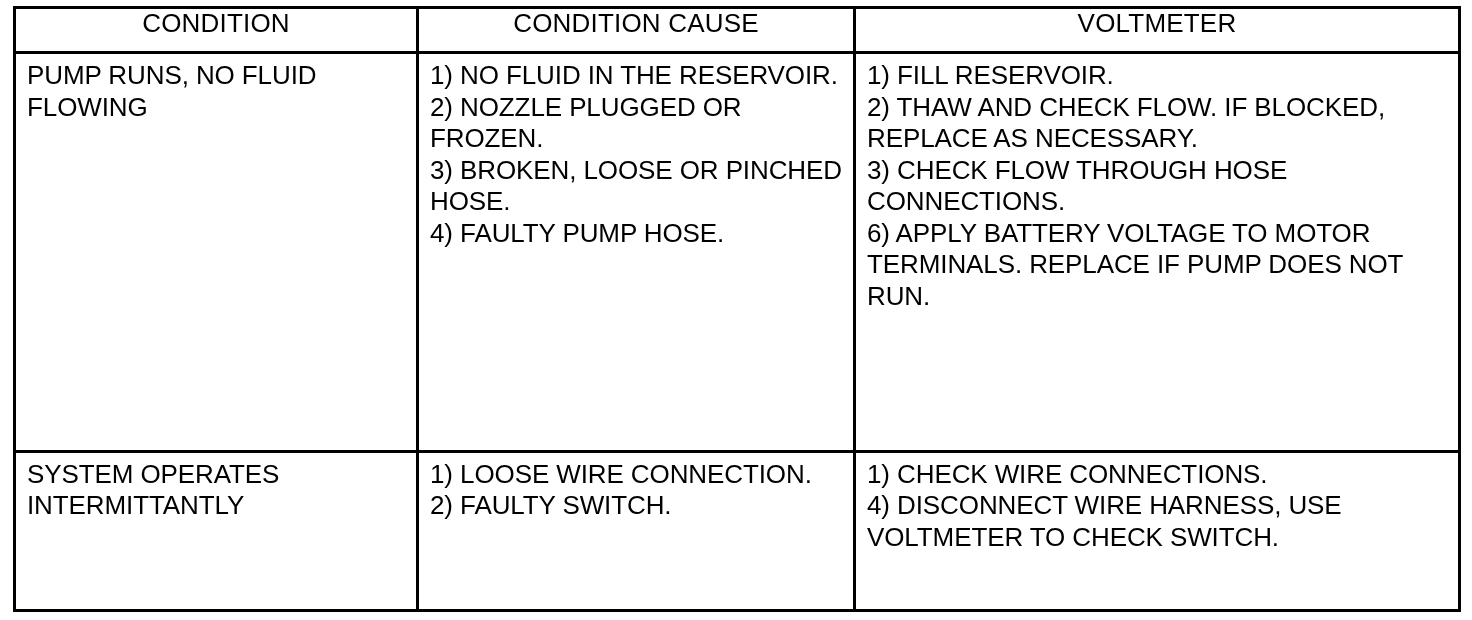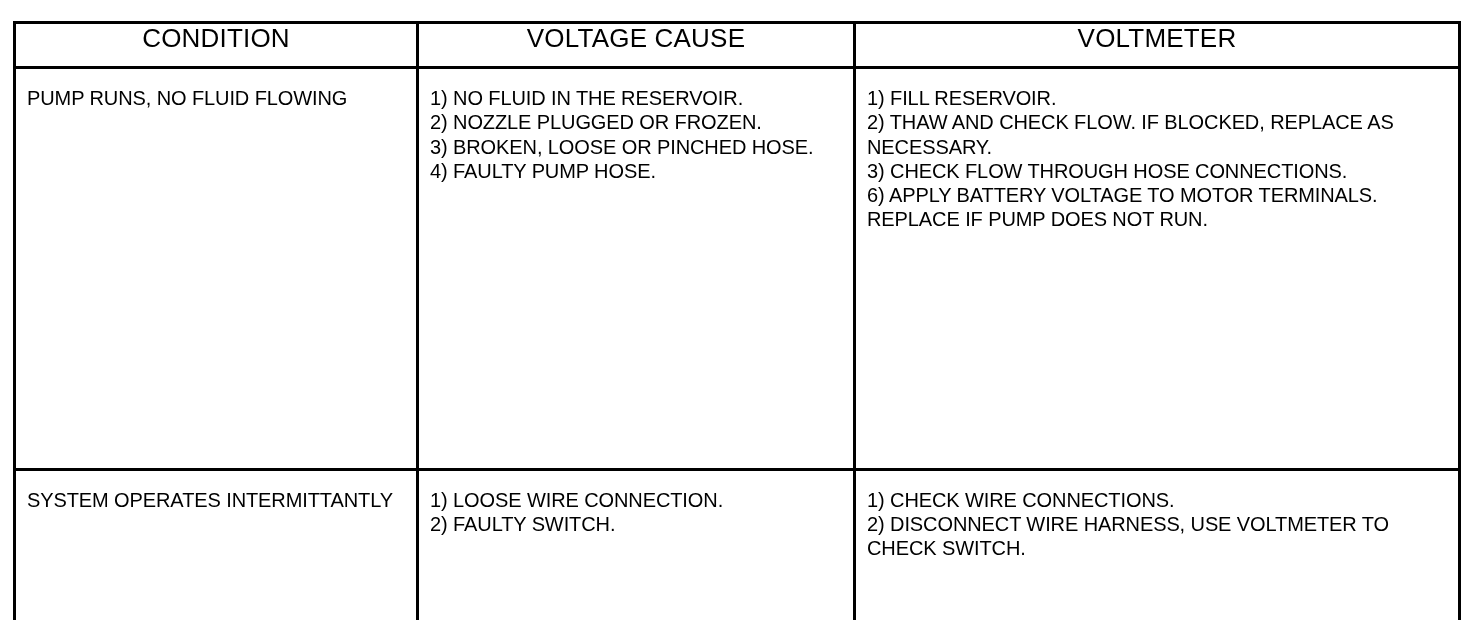--- a/index.html
+++ b/index.html
@@ -21,21 +21,21 @@
     position: relative;
     width: 1472px;
     height: 620px;
     background: #ffffff;
   }
 
   
   .table-wrap {
     position: absolute;
     left: 13px;
-    top: 21px;
+    top: 6px;
     width: 1445px;
     height: 543px;
   }
 
   table.troubleshoot {
     border-collapse: collapse;
     table-layout: fixed;
     width: 1445px;
     height: 606px;
     background: #ffffff;
@@ -59,22 +59,22 @@
     vertical-align: middle;
     text-align: center;
     font-weight: normal;
     font-size: 26px;
     letter-spacing: 0.2px;
     line-height: 1.1;
     border-bottom-width: 4px;
   }
 
   .cell-inner {
-    padding: 17px 6px 6px 11px;
-    font-size: 20px;
+    padding: 6px 6px 6px 11px;
+    font-size: 26px;
     line-height: 1.215;
     letter-spacing: -0.1px;
     white-space: pre-line;
   }
 
   .row-1 td { height: 272px; }
   .row-2 td { height: 104px; }
   .row-3 td { height: 176px; }
 
   
@@ -92,21 +92,21 @@
         <col class="col-condition">
         <col class="col-cause">
         <col class="col-correction">
       </colgroup>
       <thead>
         <tr>
           <th>
             <span>CONDITION</span>
           </th>
           <th>
-            <span>VOLTAGE CAUSE</span>
+            <span>CONDITION CAUSE</span>
           </th>
           <th>
             <span>VOLTMETER</span>
           </th>
         </tr>
       </thead>
       <tbody>
         <tr class="row-1">
           <td>
             <div class="cell-inner">PUMP RUNS, NO FLUID FLOWING</div>
@@ -127,19 +127,19 @@
         <tr class="row-2">
           <td>
             <div class="cell-inner">SYSTEM OPERATES INTERMITTANTLY</div>
           </td>
           <td>
             <div class="cell-inner">1) LOOSE WIRE CONNECTION.
 2) FAULTY SWITCH.</div>
           </td>
           <td>
             <div class="cell-inner">1) CHECK WIRE CONNECTIONS.
-2) DISCONNECT WIRE HARNESS, USE VOLTMETER TO CHECK SWITCH.</div>
+4) DISCONNECT WIRE HARNESS, USE VOLTMETER TO CHECK SWITCH.</div>
           </td>
         </tr>
       </tbody>
     </table>
   </div>
 </div>
 
 </body></html>

